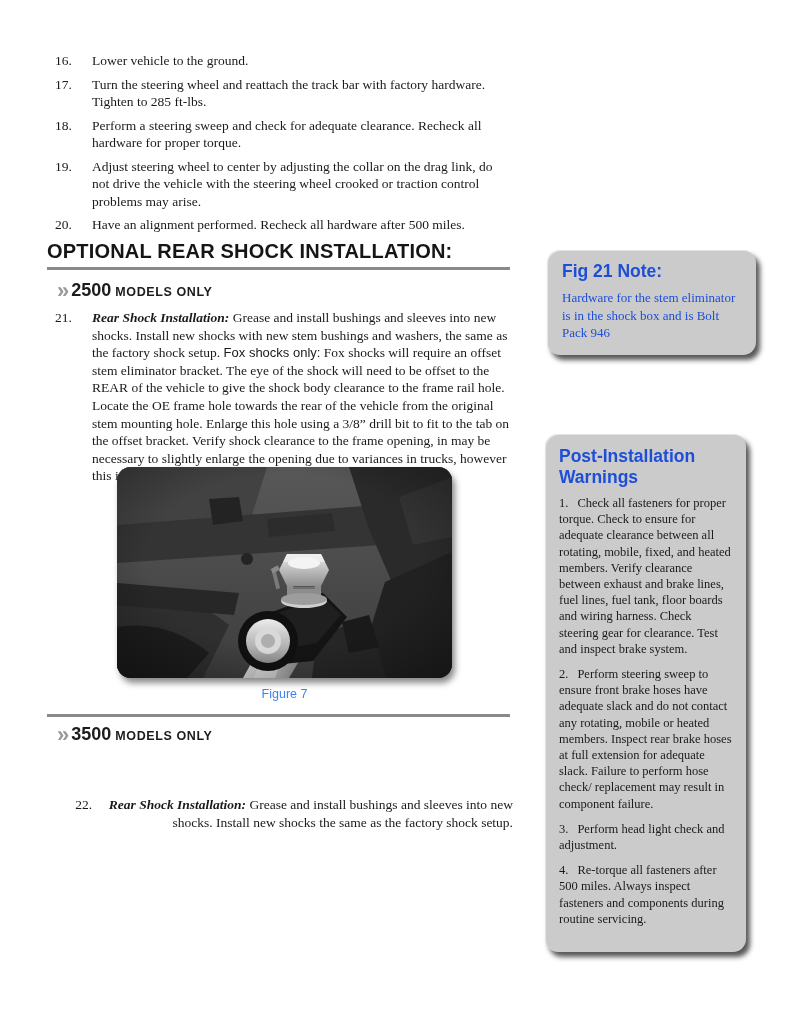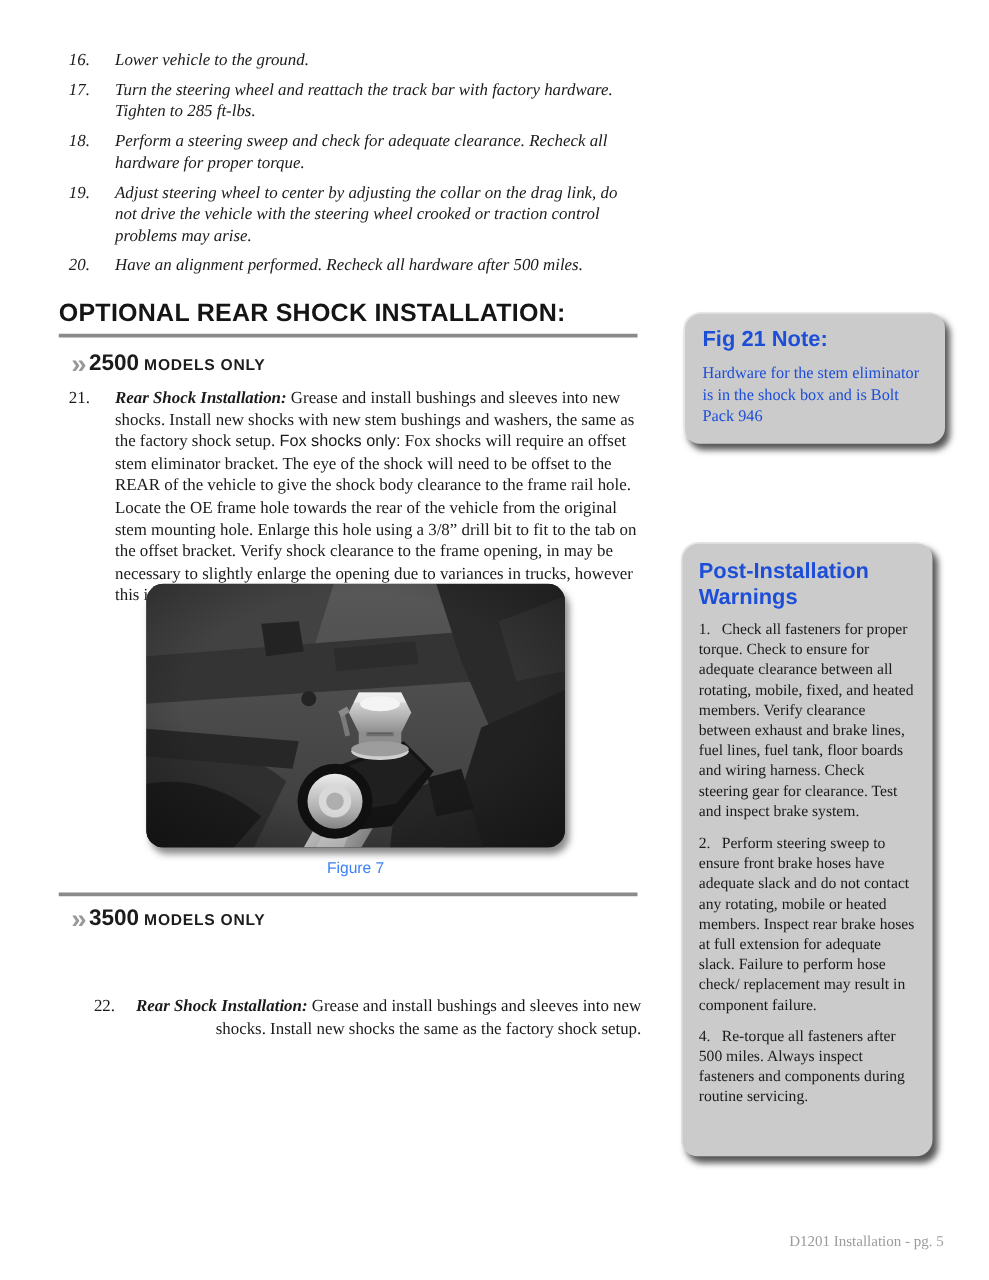--- a/index.html
+++ b/index.html
@@ -1,21 +1,21 @@
 <!DOCTYPE html>
 <html><head>
 <meta charset="utf-8">
 <style>
   html,body{margin:0;padding:0;}
   body{width:791px;height:1024px;background:#ffffff;position:relative;
        font-family:"Liberation Serif", serif;color:#1a1a1a;}
   .page{position:absolute;inset:0;width:791px;height:1024px;background:#fff;overflow:hidden;}
 
   
-  .steps-top{position:absolute;left:55px;top:39px;width:458px;font-style:italic;}
+  .steps-top{position:absolute;left:55px;top:52px;width:458px;}
   .step{display:grid;grid-template-columns:37px 1fr;margin-bottom:6px;
         font-size:13.5px;line-height:17.5px;}
   .step .num{text-align:left;}
 
   
   .sec-title{position:absolute;left:47px;top:240px;width:470px;
              font-family:"Liberation Sans", sans-serif;font-weight:bold;
              font-size:20px;letter-spacing:.2px;color:#151515;}
   .rule{position:absolute;left:47px;width:463px;height:3px;background:#8a8a8a;}
   .rule1{top:267px;}
@@ -186,18 +186,18 @@
 
   <div class="side-box box-note">
     <div class="box-title">Fig 21 Note:</div>
     <div class="box-body">Hardware for the stem eliminator is in the shock box and is Bolt Pack 946</div>
   </div>
 
   <div class="side-box box-warn">
     <div class="box-title">Post-Installation Warnings</div>
     <p class="warn-item"><span class="wnum">1.</span><span>Check all fasteners for proper torque. Check to ensure for adequate clearance between all rotating, mobile, fixed, and heated members. Verify clearance between exhaust and brake lines, fuel lines, fuel tank, floor boards and wiring harness. Check steering gear for clearance. Test and inspect brake system.</span></p>
     <p class="warn-item"><span class="wnum">2.</span><span>Perform steering sweep to ensure front brake hoses have adequate slack and do not contact any rotating, mobile or heated members. Inspect rear brake hoses at full extension for adequate slack. Failure to perform hose check/ replacement may result in component failure.</span></p>
+    <p class="warn-item"><span class="wnum">3.</span><span>Perform head light check and adjustment.</span></p>
     <p class="warn-item"><span class="wnum">4.</span><span>Re-torque all fasteners after 500 miles. Always inspect fasteners and components during routine servicing.</span></p>
   </div>
 
-  <div class="footer">D1201 Installation - pg. 5</div>
 
 </div>
 
 </body></html>

